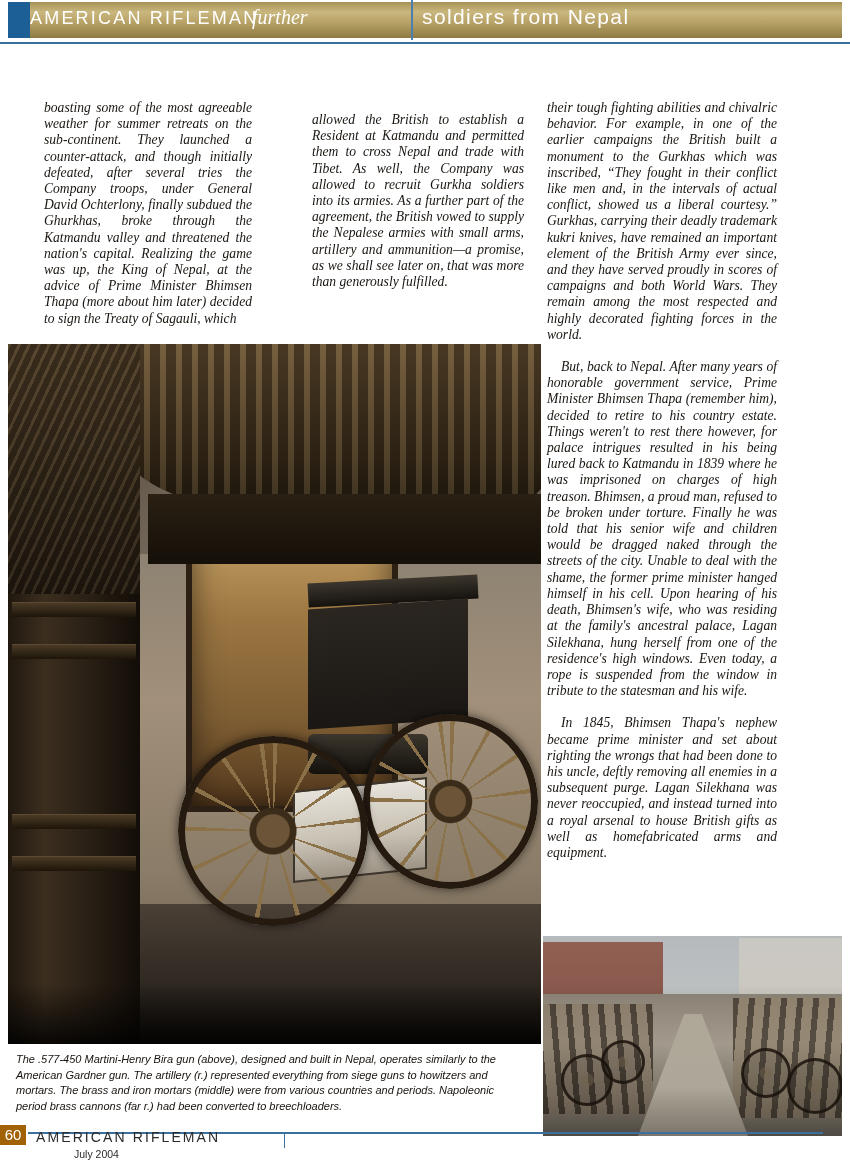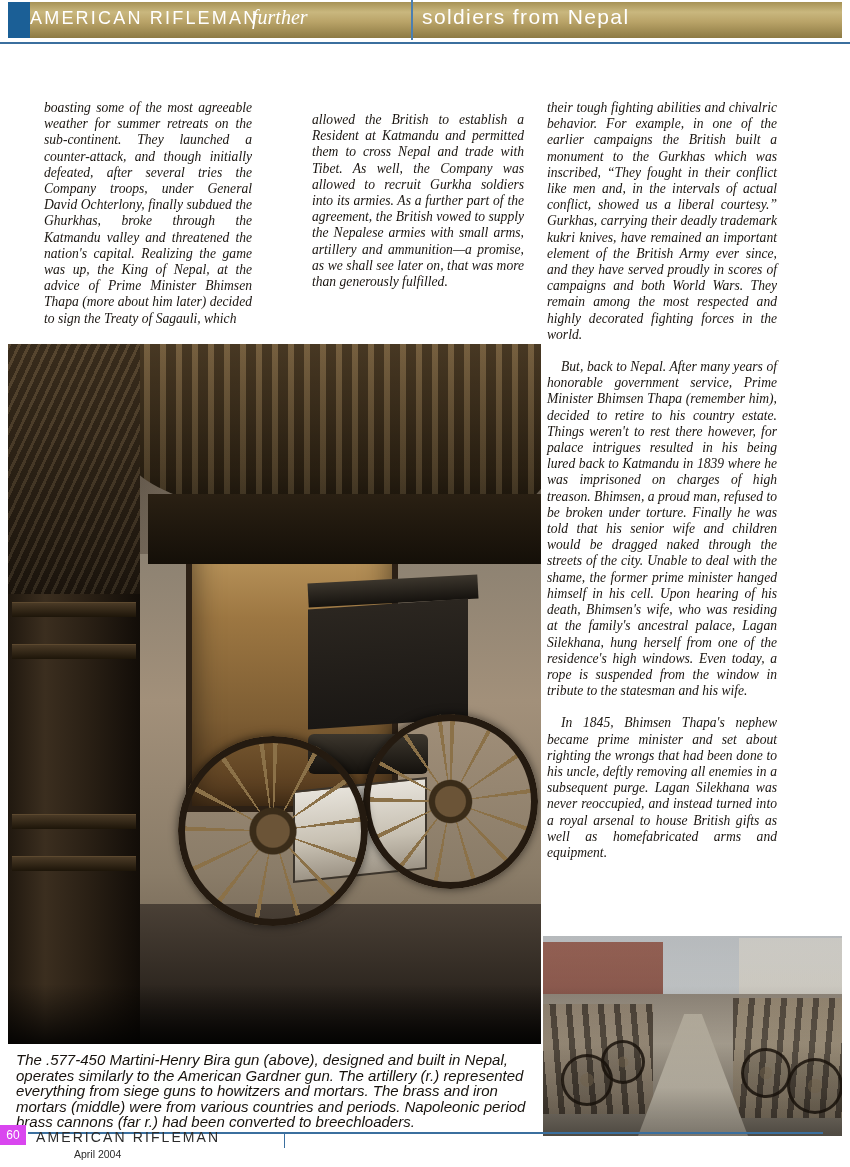--- a/index.html
+++ b/index.html
@@ -233,21 +233,21 @@
   }
 
   
   .caption {
     position: absolute;
     left: 16px;
     top: 1052px;
     width: 510px;
     font-family: "Liberation Sans", sans-serif;
     font-style: italic;
-    font-size: 15px;
+    font-size: 11px;
     line-height: 15.5px;
     color: #17120d;
   }
 
   
   .photo-sec {
     position: absolute;
     left: 543px;
     top: 936px;
     width: 299px;
@@ -299,24 +299,24 @@
   .footer-rule {
     position: absolute;
     left: 28px; top: 1132px;
     width: 795px; height: 2px;
     background: #3b6f9e;
   }
   .footer-pagebox {
     position: absolute;
     left: 0; top: 1125px;
     width: 26px; height: 20px;
-    background: #d946ef;
+    background: #a16207;
     color: #ffffff;
     font-family: "Liberation Sans", sans-serif;
-    font-size: 12px;
+    font-size: 15px;
     text-align: center;
     line-height: 20px;
   }
   .footer-title {
     position: absolute;
     left: 36px; top: 1129px;
     font-family: "Liberation Sans", sans-serif;
     font-size: 14px;
     letter-spacing: 2.1px;
     color: #2b2b2b;
@@ -401,14 +401,14 @@
   <div class="ps-wheel" style="left:18px;  top:118px; width:46px; height:46px;"></div>
   <div class="ps-wheel" style="left:58px;  top:104px; width:38px; height:38px;"></div>
   <div class="ps-wheel" style="left:198px; top:112px; width:44px; height:44px;"></div>
   <div class="ps-wheel" style="left:244px; top:122px; width:50px; height:50px;"></div>
   <div class="ps-shadow"></div>
 </div>
 
 <div class="footer-rule"></div>
 <div class="footer-pagebox">60</div>
 <div class="footer-title">AMERICAN RIFLEMAN</div>
-<div class="footer-date">April 2004</div>
+<div class="footer-date">July 2004</div>
 <div class="footer-tick"></div>
 
 </body></html>

